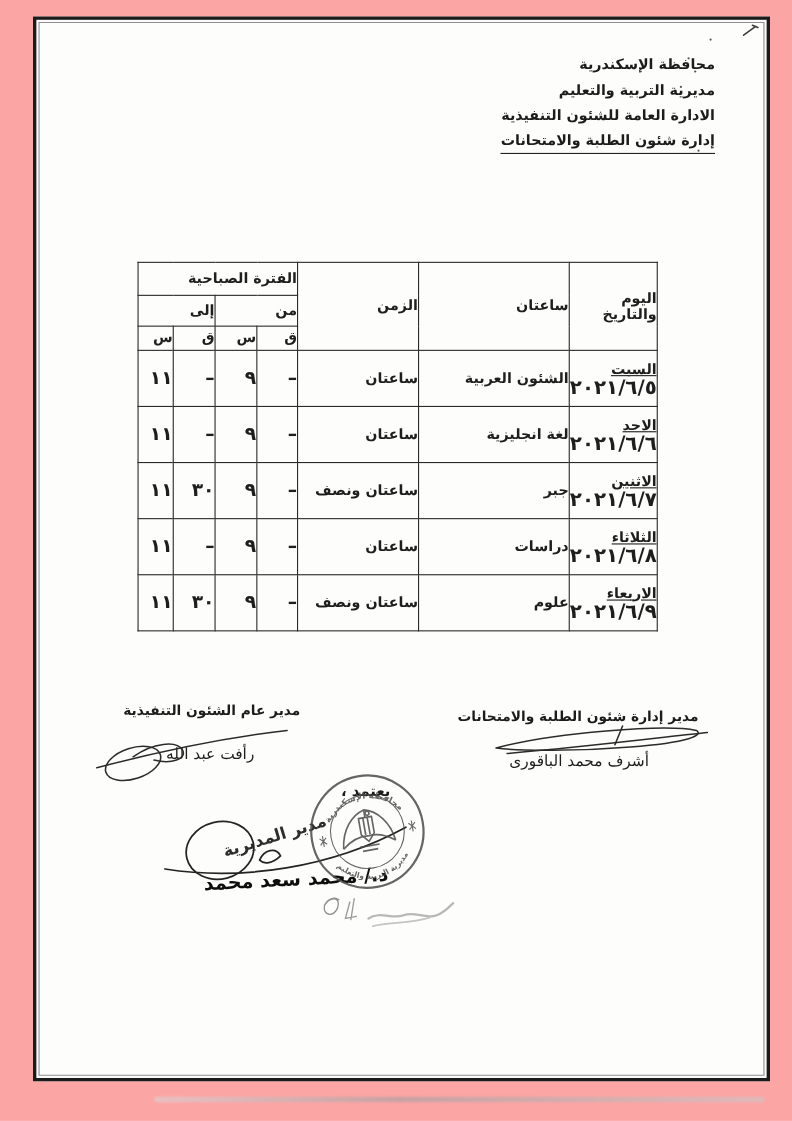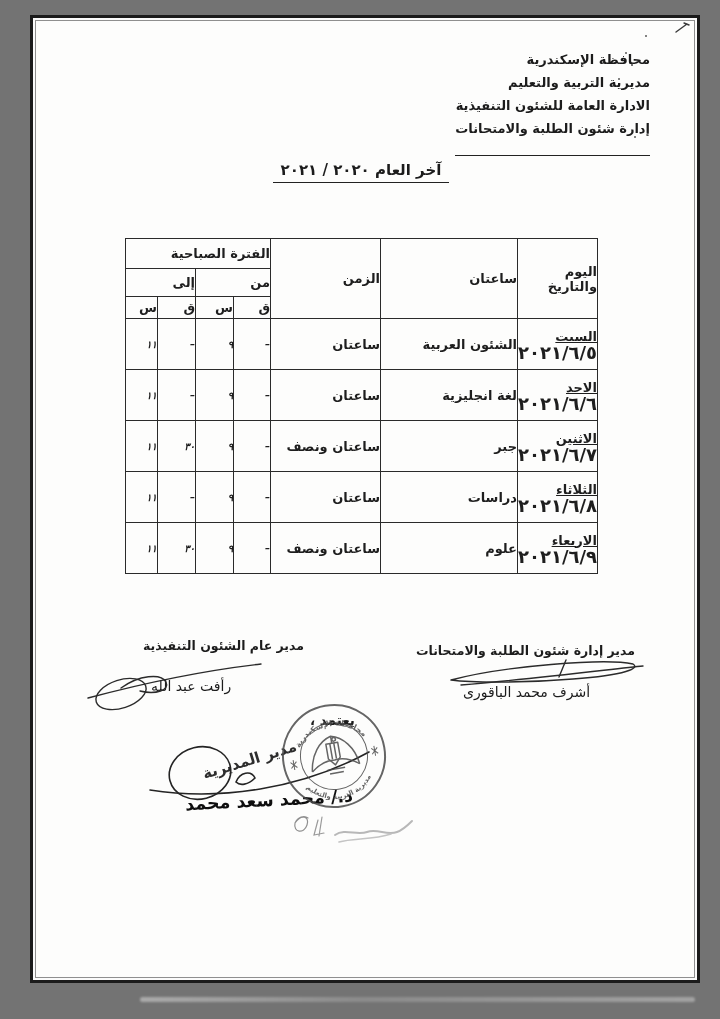--- a/index.html
+++ b/index.html
@@ -1,56 +1,56 @@
 <!DOCTYPE html>
 <html lang="ar" dir="rtl"><head>
 <meta charset="utf-8">
 <style>
   * { margin:0; padding:0; box-sizing:border-box; }
   html,body { width:720px; height:1019px; background:#ffffff; overflow:hidden;
               font-family:"DejaVu Sans", sans-serif; color:#1c1c1c; }
-  .page { position:relative; width:720px; height:1019px; background:#737373; direction:rtl; }
+  .page { position:relative; width:720px; height:1019px; background:#fca5a5; direction:rtl; }
   .frame { position:absolute; left:30px; top:15px; width:670px; height:968px;
            border:3px solid #1b1b1b; background:#fdfdfc;
            box-shadow: inset 0 0 0 2px #fbfbfb, inset 0 0 0 3px #8f8f8f; }
   .page-shadow { position:absolute; left:140px; top:997px; width:555px; height:5px;
                  background:linear-gradient(90deg,#d8d8d8,#9f9f9f 40%,#c9c9c9);
                  filter:blur(1.2px); opacity:.55; border-radius:3px; }
 
   
   .letterhead { position:absolute; right:47px; top:35px; text-align:right; }
   .letterhead .lh-line { font-size:13px; font-weight:bold; line-height:14px; margin-bottom:9px;
                          white-space:nowrap; }
-  .letterhead .lh-line.underlined { border-bottom:1.6px solid #222; padding-bottom:19px; }
+  .letterhead .lh-line.underlined { border-bottom:1.6px solid #222; padding-bottom:3px; }
 
   
   .title-block { position:absolute; left:92px; top:133px; width:472px; text-align:center; }
   .title-line1 { font-size:15.5px; font-weight:bold; white-space:nowrap; }
   .title-line2 { display:inline-block; margin-top:10px; font-size:15px; font-weight:bold;
                  border-bottom:1.6px solid #222; padding:0 8px 3px; white-space:nowrap; }
 
   
   table.exam { position:absolute; left:92px; top:220px; width:472px; border-collapse:collapse;
                table-layout:fixed; direction:rtl; }
   table.exam th, table.exam td { border:1.5px solid #2a2a2a; text-align:right;
                vertical-align:middle; font-weight:bold; color:#1e1e1e; padding:0; overflow:hidden; }
   table.exam th { font-size:13px; }
   tr.hrow1 { height:30px; } tr.hrow2 { height:28px; } tr.hrow3 { height:22px; }
   tr.body-row { height:51px; }
   td.cell-day .day-name { font-size:13px; line-height:17px;text-decoration:underline; }
   td.cell-day .day-date { font-size:18px; line-height:16px; direction:ltr; unicode-bidi:isolate; }
   td.cell-subject, td.cell-duration { font-size:13px; }
-  td.cell-num { font-size:10px;font-style:italic; }
+  td.cell-num { font-size:17px; }
 
   
   .sig-title { font-size:12.5px; font-weight:bold; white-space:nowrap; }
   .sig-name  { font-size:14px;  font-weight:normal; white-space:nowrap; }
   .sig-right-title { position:absolute; right:62px;  top:625px; }
   .sig-right-name  { position:absolute; left:430px;  top:666px; width:140px; text-align:left; }
-  .sig-left-title  { position:absolute; left:79px;   top:620px;margin-left:31px; }
+  .sig-left-title  { position:absolute; left:79px;   top:620px; }
   .sig-left-name   { position:absolute; left:118px;  top:660px; }
 
   
   .approve-label { position:absolute; left:277px; top:694px; font-size:13.5px; font-weight:bold;text-align:center; }
   .approve-title { position:absolute; left:168px; top:733px; font-size:15px; font-weight:bold;
                    color:#2d2d2d; transform:rotate(-17deg); letter-spacing:1px; white-space:nowrap; }
   .approve-name  { position:absolute; left:152px; top:772px; font-size:17.5px; font-weight:bold;
                    color:#0e0e0e; transform:rotate(-3deg); letter-spacing:.5px; white-space:nowrap; }
 
   .ink-overlay { position:absolute; left:0; top:600px; width:664px; height:290px; pointer-events:none; }
@@ -64,21 +64,20 @@
   <div class="frame">
 
     <div class="letterhead">
       <div class="lh-line">محافظة الإسكندرية</div>
       <div class="lh-line">مديرية التربية والتعليم</div>
       <div class="lh-line">الادارة العامة للشئون التنفيذية</div>
       <div class="lh-line underlined">إدارة شئون الطلبة والامتحانات</div>
     </div>
 
     <div class="title-block">
-      <div class="title-line2">آخر العام ٢٠٢٠ / ٢٠٢١</div>
     </div>
 
     <table class="exam">
       <colgroup>
         <col style="width:80px">
           <col style="width:137px">
           <col style="width:110px">
         <col style="width:37px">
           <col style="width:38px">
           <col style="width:38px">

